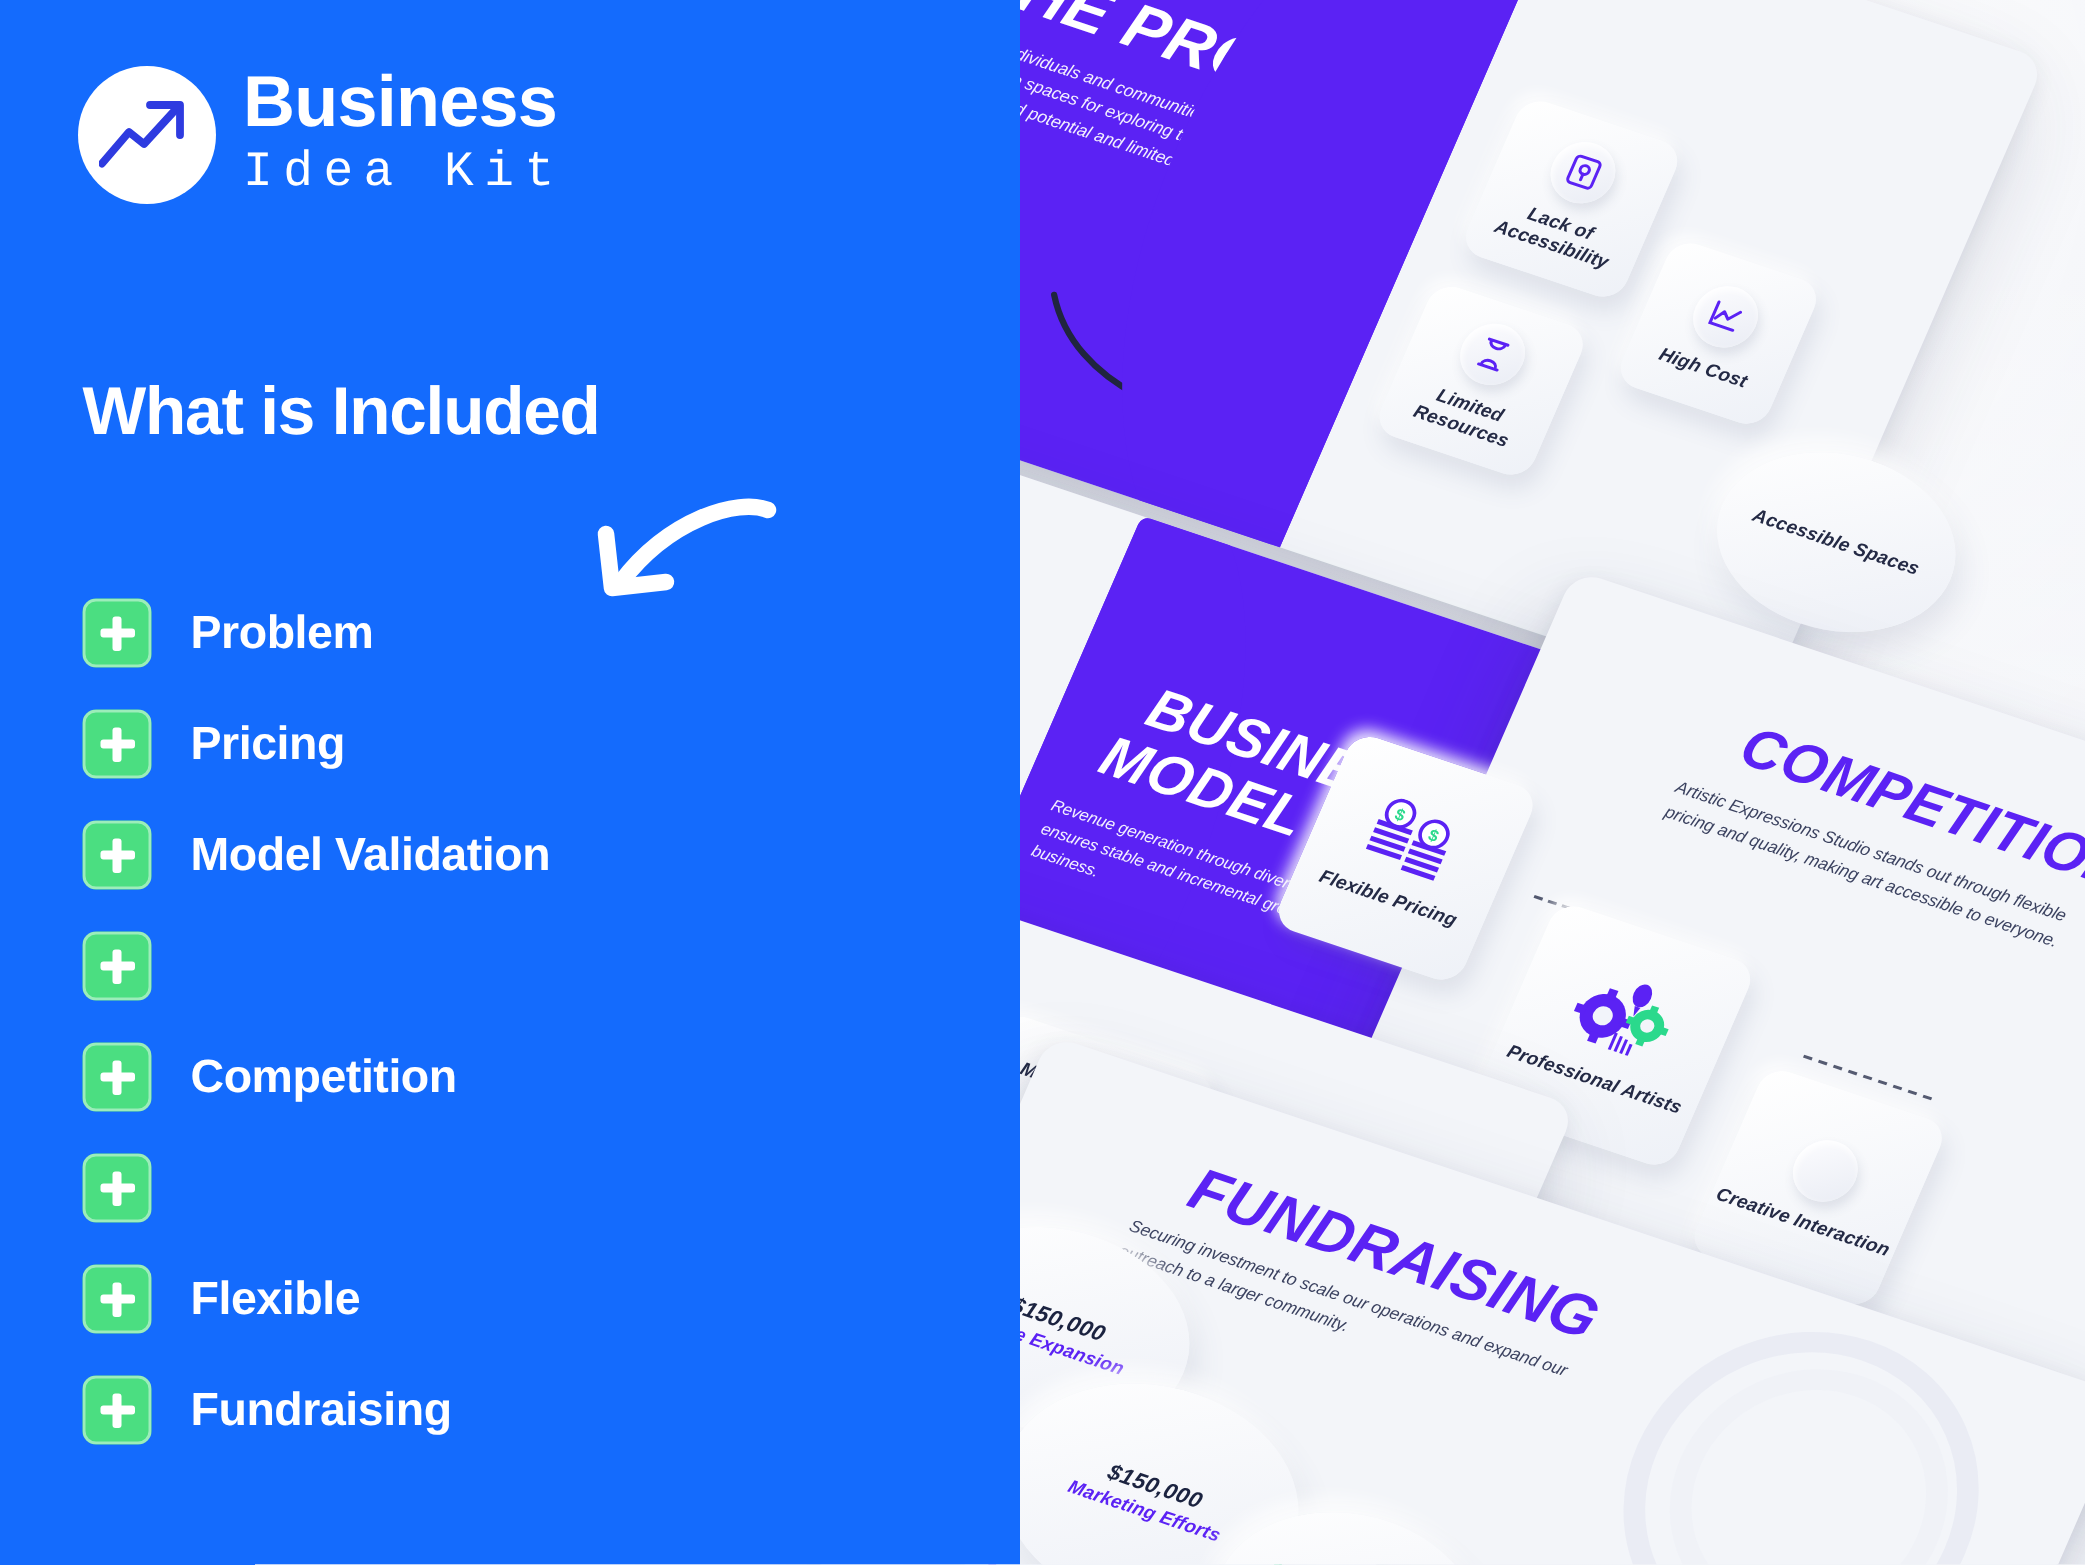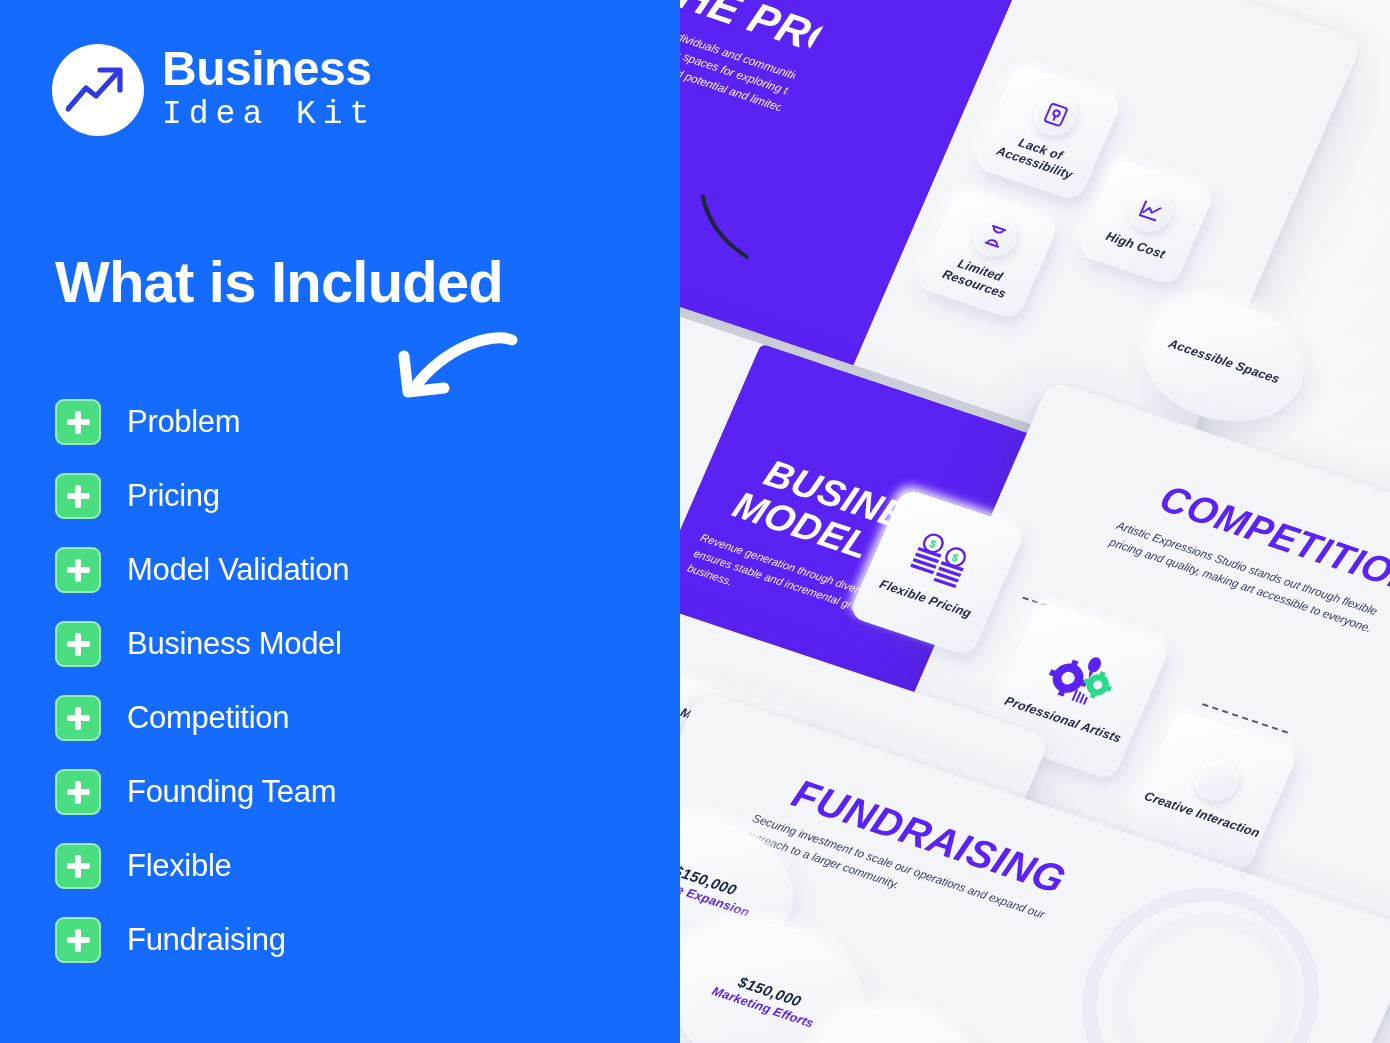--- a/index.html
+++ b/index.html
@@ -181,42 +181,42 @@
   #brand-line1{
     color:#fff; font-size:48px; font-weight:800; line-height:1.0; letter-spacing:-.5px;
   }
   #brand-line2{
     color:#fff; font-size:33px; font-weight:400; letter-spacing:7px;
     font-family:"Liberation Mono", monospace; line-height:1.2; margin-top:2px;
   }
 
   #heading{
     position:absolute; left:55px; top:248px;
-    color:#fff; font-size:58px; font-weight:800; letter-spacing:-.8px;
+    color:#fff; font-size:45px; font-weight:800; letter-spacing:-.8px;
   }
 
   #arrow-svg{ position:absolute; left:388px; top:330px; }
 
   #feature-list{ position:absolute; left:55px; top:385px; width:560px; }
   .feat{
     display:flex; align-items:center; gap:26px; height:74px;
   }
   .plus-badge{
     width:46px; height:46px; border-radius:9px; background:#4BDE81;
     box-shadow:0 0 0 2px rgba(255,255,255,.45) inset;
     display:flex; align-items:center; justify-content:center; flex:0 0 auto;
     position:relative;
   }
   .plus-badge::before,.plus-badge::after{
     content:""; position:absolute; background:#fff; border-radius:2px;
   }
   .plus-badge::before{ width:23px; height:5.5px; }
   .plus-badge::after{ width:5.5px; height:23px; }
   .feat-label{
-    color:#fff; font-size:31px; font-weight:400; letter-spacing:-.3px; white-space:nowrap;
+    color:#fff; font-size:31px; font-weight:700; letter-spacing:-.3px; white-space:nowrap;
   }
 </style>
 </head>
 <body>
 
 <div id="slides-stage">
   <div class="grain"></div>
 
   <div class="stackcard" style="left:640px;top:-70px;width:240px;height:210px;transform:rotate(18.5deg);background:#e9ecf4;"></div>
   <div class="stackcard" style="left:652px;top:-84px;width:240px;height:210px;transform:rotate(18.5deg);background:#f1f3f9;"></div>
@@ -430,29 +430,27 @@
     <div class="feat">
       <span class="plus-badge"></span>
       <span class="feat-label">Pricing</span>
     </div>
     <div class="feat">
       <span class="plus-badge"></span>
       <span class="feat-label">Model Validation</span>
     </div>
     <div class="feat">
       <span class="plus-badge"></span>
-      <span class="feat-label">Business Model</span>
     </div>
     <div class="feat">
       <span class="plus-badge"></span>
       <span class="feat-label">Competition</span>
     </div>
     <div class="feat">
       <span class="plus-badge"></span>
-      <span class="feat-label">Founding Team</span>
     </div>
     <div class="feat">
       <span class="plus-badge"></span>
       <span class="feat-label">Flexible</span>
     </div>
     <div class="feat">
       <span class="plus-badge"></span>
       <span class="feat-label">Fundraising</span>
     </div>
   </div>

